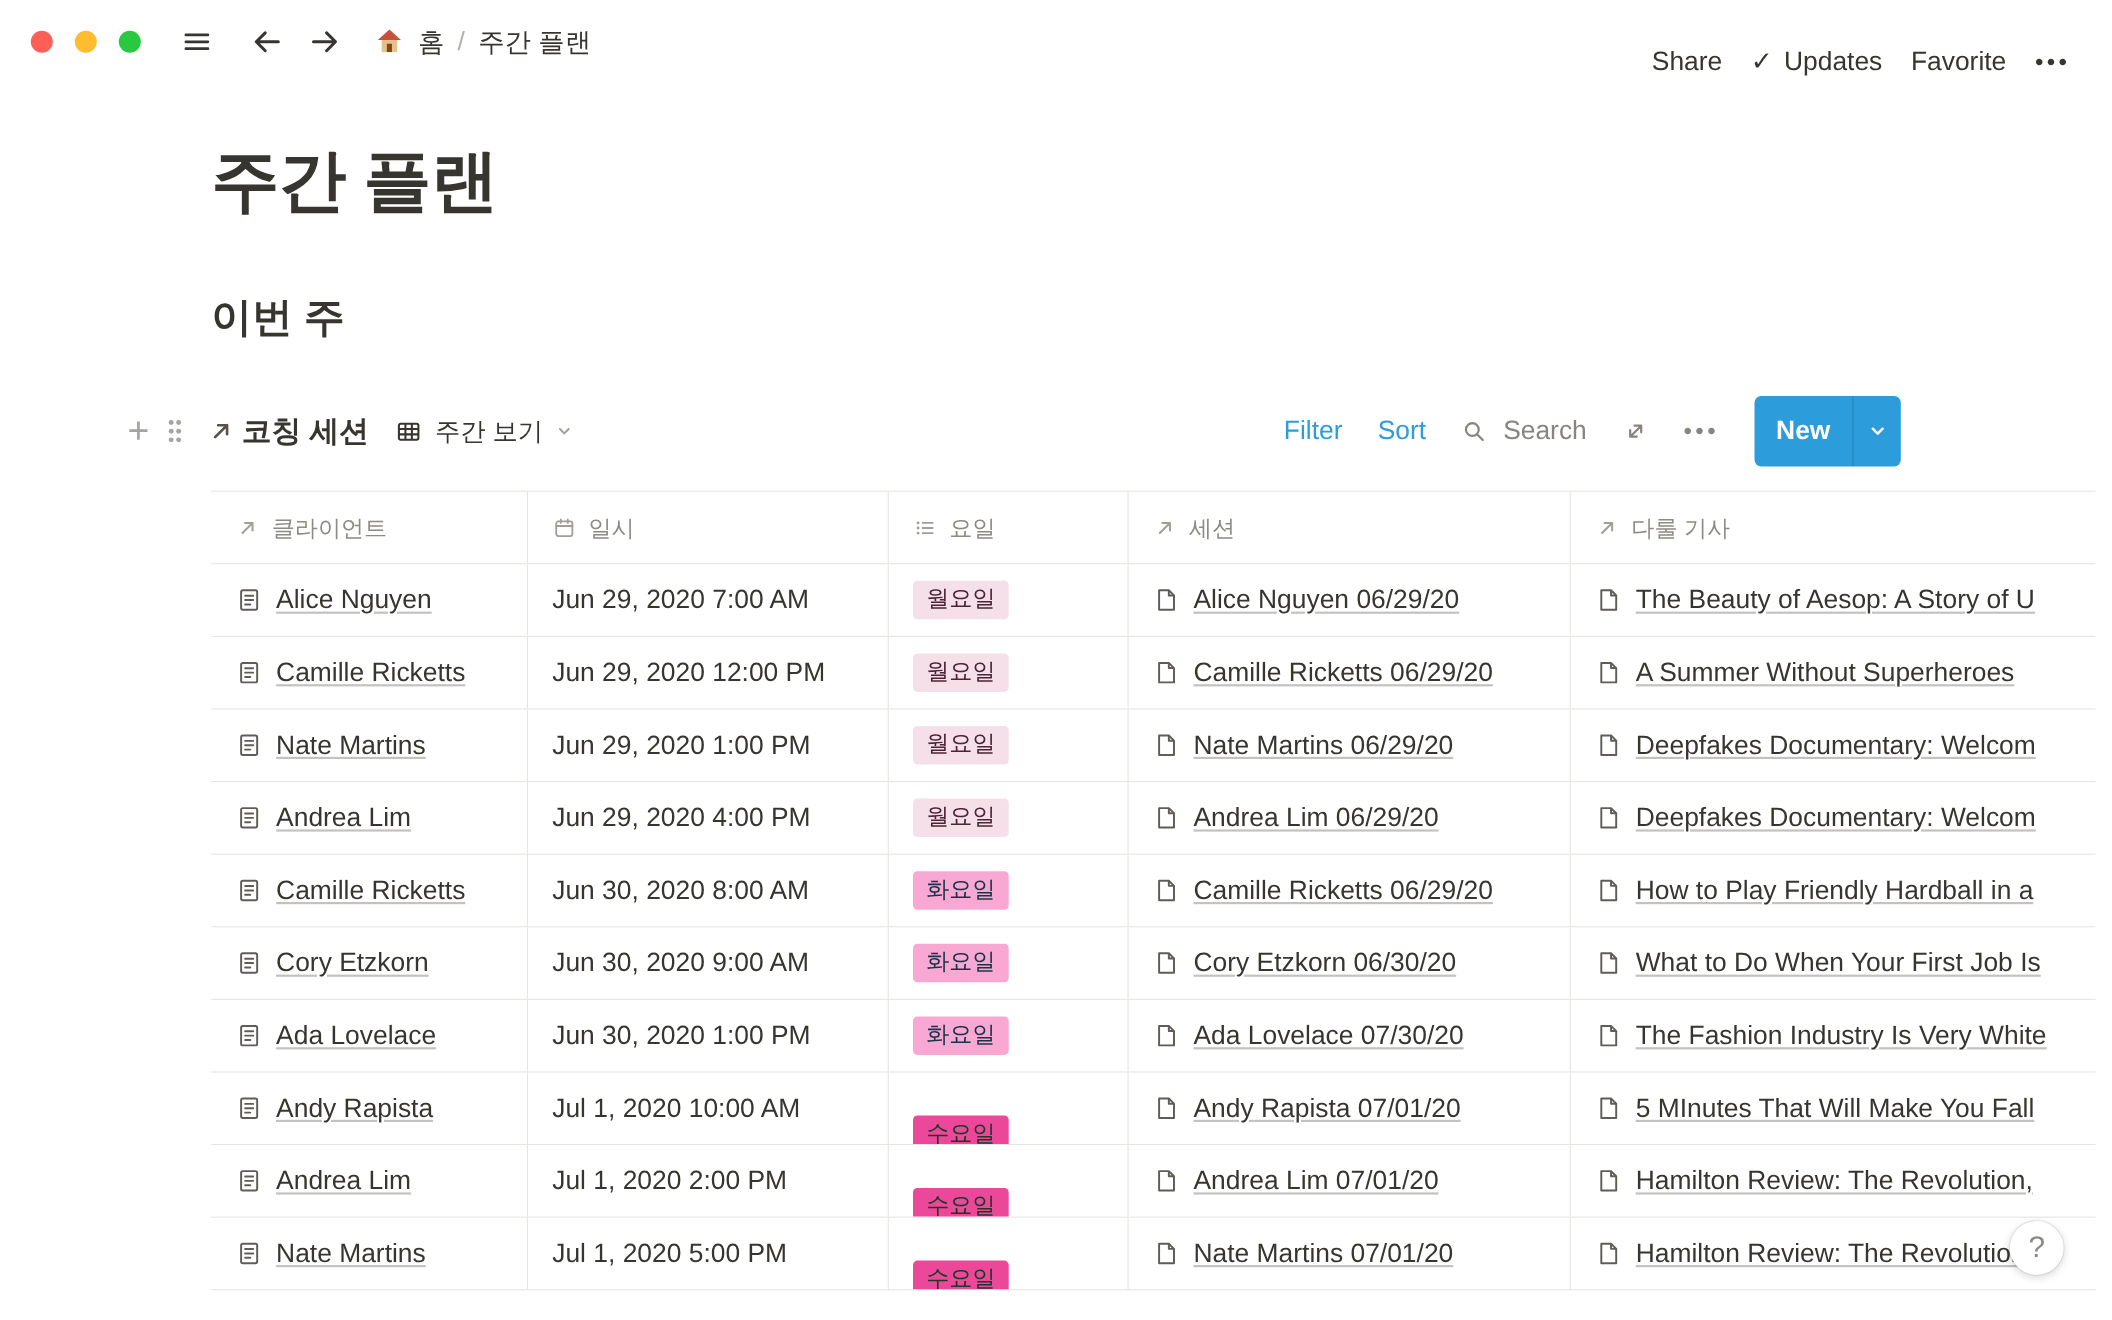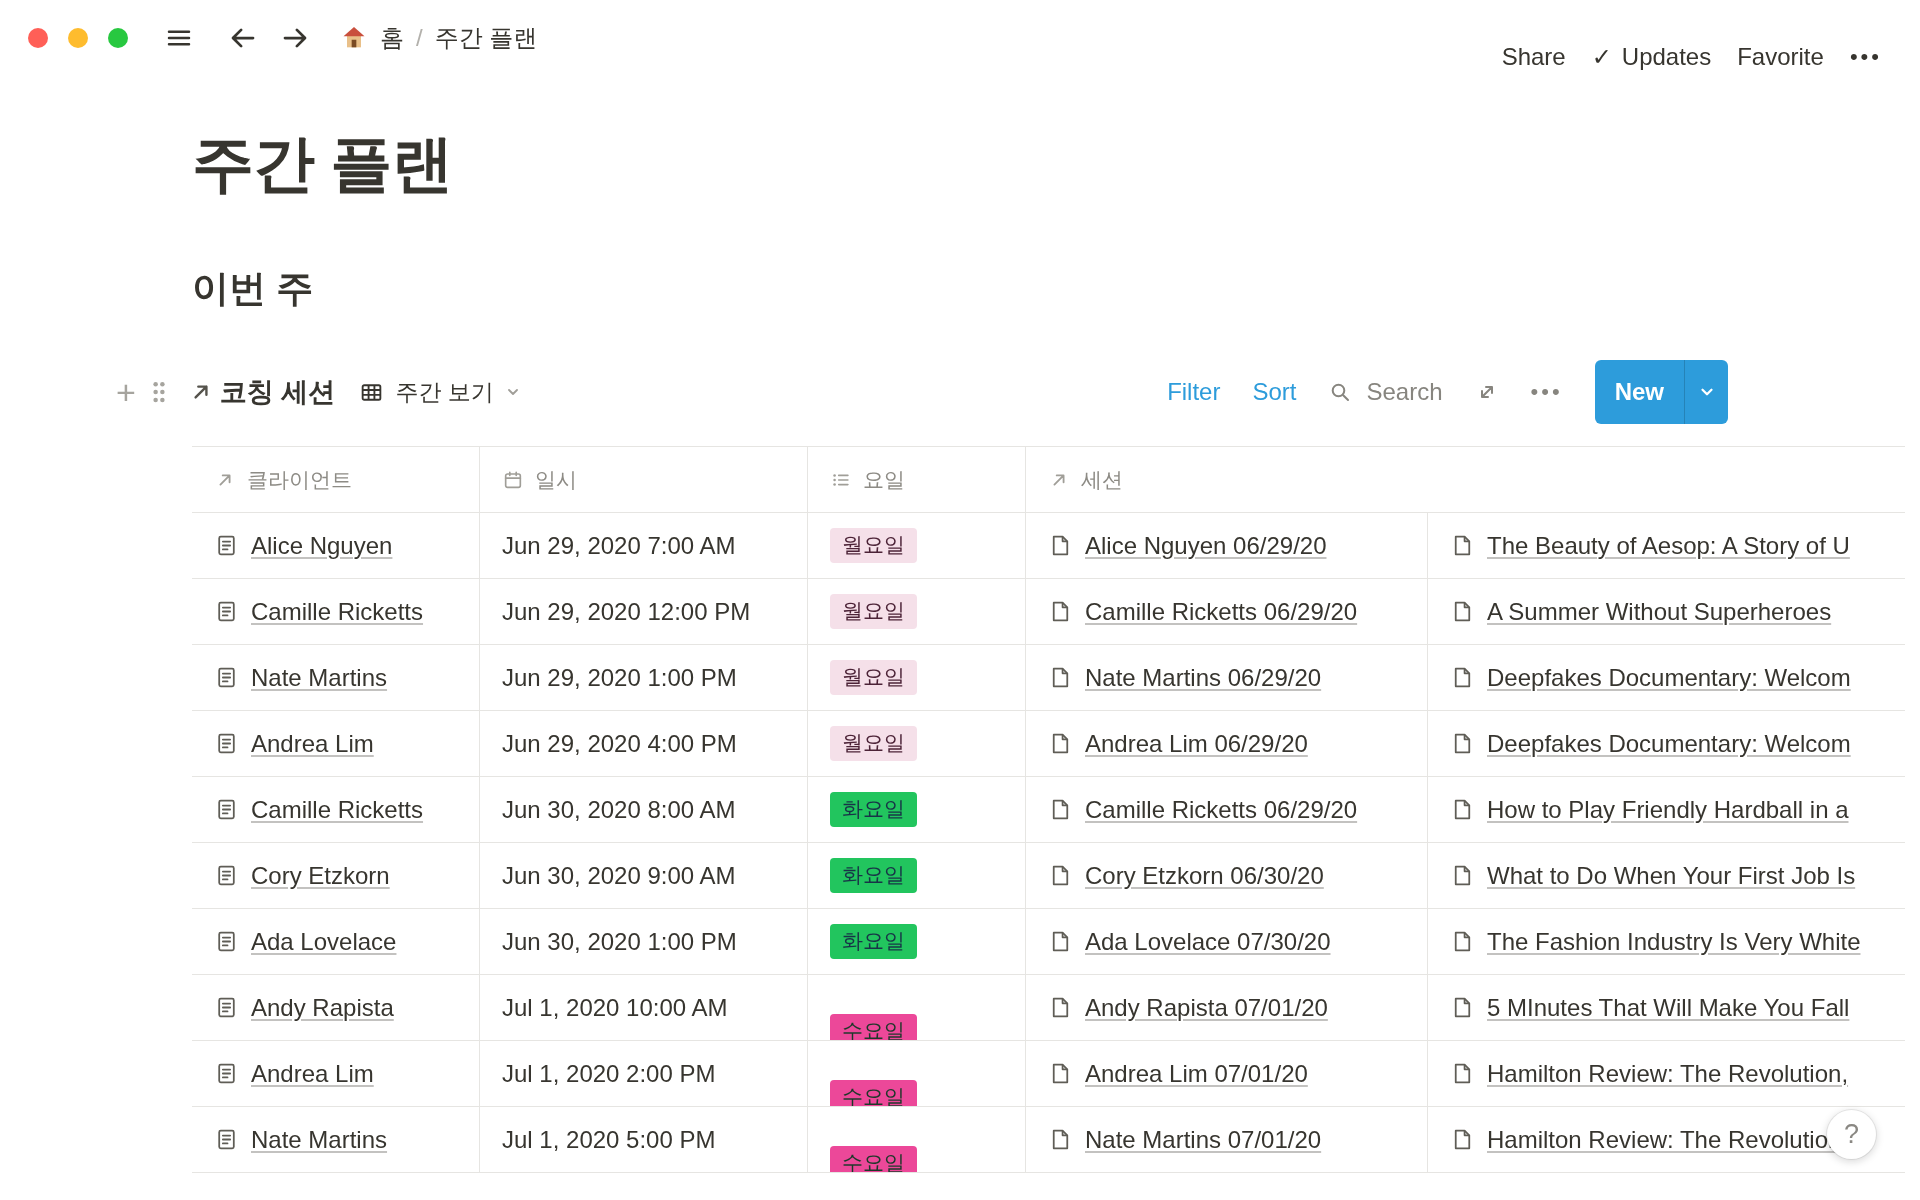--- a/index.html
+++ b/index.html
@@ -67,21 +67,21 @@
   .hicon { display:flex; color:#a09e98; flex:none; }
   .hicon svg { width:22px; height:22px; }
   .cicon { display:flex; color:#5f5d56; margin-right:12px; flex:none; }
   .cicon svg { width:25px; height:25px; }
   .trow .cell { font-size:24px; }
   .link { text-decoration:underline; text-decoration-color:rgba(55,53,47,0.3);
     text-decoration-thickness:1.5px; text-underline-offset:3px; cursor:pointer; }
   .plain { color:#37352f; }
   .tag { font-size:21px; padding:4px 12px; border-radius:4px; line-height:1.25; }
   .tag-pink { background:#f5e0e9; color:#4c2337; }
-  .tag-blue { background:#22c55e; color:#183347; }
+  .tag-blue { background:#f9a8d4; color:#183347; }
   .tag-green { background:#ec4899; color:#1c3829;margin-top:48px; }
 
   
   .help-btn { position:absolute; left:1827px; top:1110px; width:49px; height:49px;
     border-radius:50%; background:#fff; display:flex; align-items:center; justify-content:center;
     font-size:27px; color:#8a8883; cursor:pointer;
     box-shadow:0 2px 8px rgba(15,15,15,0.18), 0 0 0 1px rgba(15,15,15,0.07); }
 </style>
 </head>
 <body>
@@ -221,20 +221,28 @@
       <span>요일</span>
     </div>
     <div class="cell hcell">
       <span class="hicon">
         <svg viewBox="0 0 24 24" fill="none" stroke="currentColor" stroke-width="2" stroke-linecap="round" stroke-linejoin="round">
             <path d="M7 17 L17 7 M9.5 7 H17 V14.5"></path>
           </svg>
       </span>
       <span>세션</span>
     </div>
+    <div class="cell hcell">
+      <span class="hicon">
+        <svg viewBox="0 0 24 24" fill="none" stroke="currentColor" stroke-width="2" stroke-linecap="round" stroke-linejoin="round">
+            <path d="M7 17 L17 7 M9.5 7 H17 V14.5"></path>
+          </svg>
+      </span>
+      <span>다룰 기사</span>
+    </div>
   </div>
   <div>
   <div class="trow">
     <div class="cell">
       <span class="cicon">
         <svg viewBox="0 0 24 24" fill="none" stroke="currentColor" stroke-width="1.7" stroke-linecap="round">
               <rect x="5" y="3.5" width="14" height="17" rx="1.5"></rect>
               <path d="M8.5 8.2 H15.5 M8.5 12 H15.5 M8.5 15.8 H13"></path>
             </svg>
       </span>

